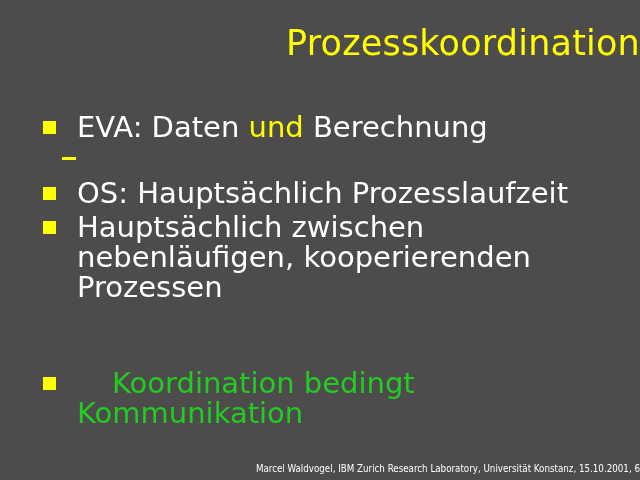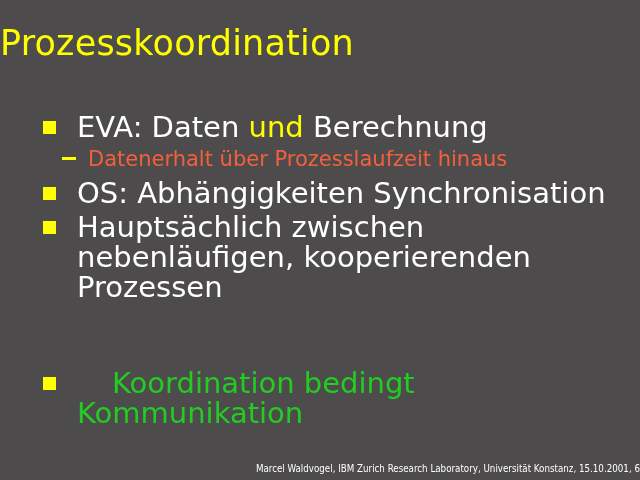--- a/index.html
+++ b/index.html
@@ -21,21 +21,21 @@
     width: 640px;
     height: 480px;
     background: #4d4b4b;
   }
 
   #slide-title {
     position: absolute;
     top: 22px;
     left: 0;
     width: 640px;
-    text-align: left;
+    text-align: right;
     color: #ffff00;
     font-size: 35px;
     line-height: 42px;
     font-weight: normal;
     letter-spacing: 0.2px;
     white-space: nowrap;
   }
 
   #body-list {
     position: absolute;
@@ -121,26 +121,25 @@
 
   <div id="body-list">
 
     <div class="lvl1">
       <span class="marker"></span>
       <span>EVA: Daten </span><span class="hl-yellow">und</span><span> Berechnung</span>
     </div>
 
     <div class="lvl2">
       <span class="marker"></span>
-      <span>Datenerhalt über Prozesslaufzeit hinaus</span>
     </div>
 
     <div class="lvl1">
       <span class="marker"></span>
-      <span>OS: Abhängigkeiten Synchronisation</span>
+      <span>OS: Hauptsächlich Prozesslaufzeit</span>
     </div>
 
     <div class="lvl1">
       <span class="marker"></span>
       <span>Hauptsächlich zwischen nebenläufigen, kooperierenden Prozessen</span>
     </div>
 
 
     <div class="spacer"></div>
 

